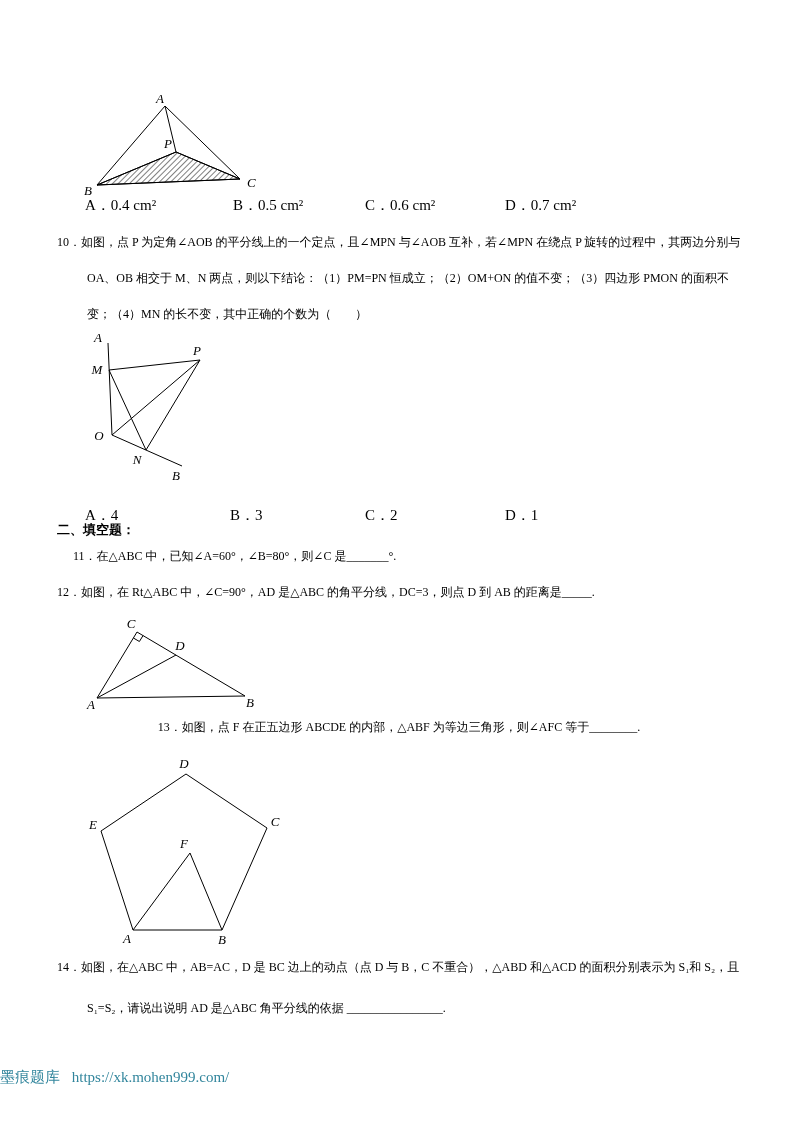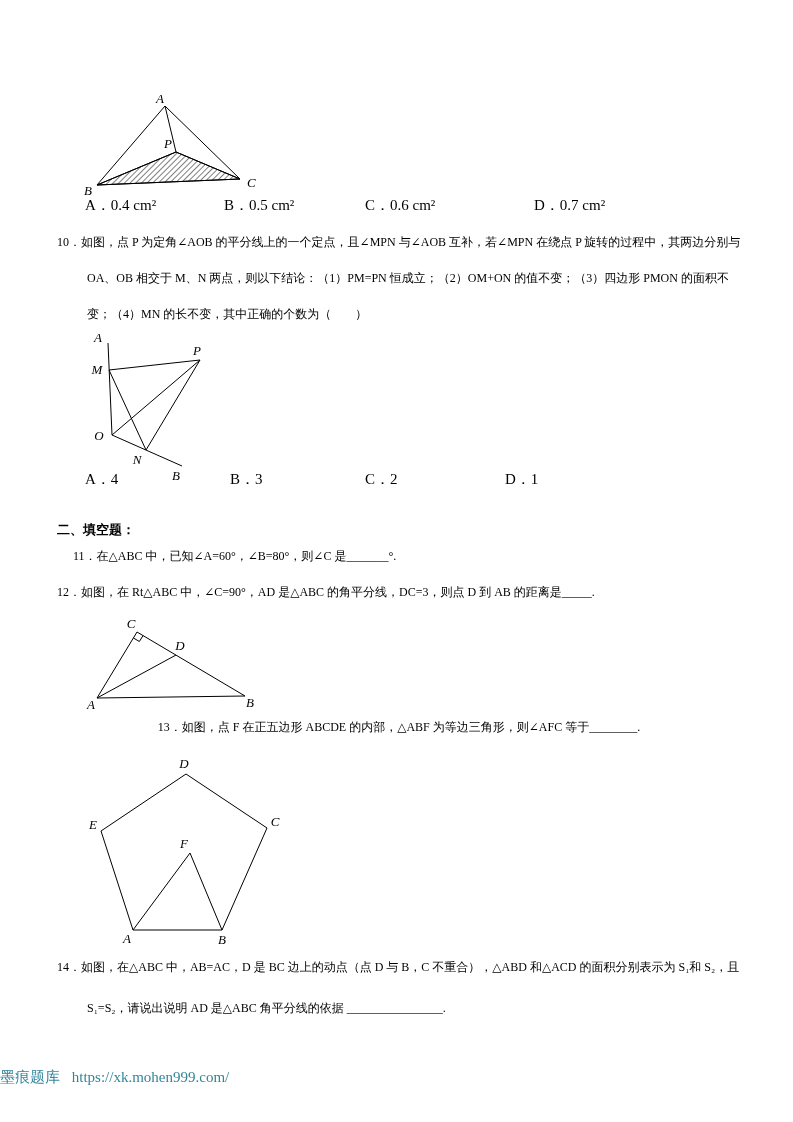--- a/index.html
+++ b/index.html
@@ -57,43 +57,43 @@
   <line x1="19" y1="92" x2="98" y2="59"></line>
   <line x1="98" y1="59" x2="162" y2="86"></line>
   <text class="lbl" x="82" y="10" text-anchor="middle">A</text>
   <text class="lbl" x="10" y="102" text-anchor="middle">B</text>
   <text class="lbl" x="169" y="94" text-anchor="start">C</text>
   <text class="lbl" x="94" y="55" text-anchor="end">P</text>
 </svg>
 
 <div class="opt-row" style="top:194px;">
   <span class="opt" style="left:85px;">A．0.4 cm²</span>
-  <span class="opt" style="left:224px;text-align:right;">B．0.5 cm²</span>
+  <span class="opt" style="left:233px;text-align:right;">B．0.5 cm²</span>
   <span class="opt" style="left:365px;">C．0.6 cm²</span>
-  <span class="opt" style="left:505px;margin-left:29px;">D．0.7 cm²</span>
+  <span class="opt" style="left:505px;">D．0.7 cm²</span>
 </div>
 
 <p class="abs q lh36" style="left:57px; top:224px;">10．如图，点 P 为定角∠AOB 的平分线上的一个定点，且∠MPN 与∠AOB 互补，若∠MPN 在绕点 P 旋转的过程中，其两边分别与 OA、OB 相交于 M、N 两点，则以下结论：（1）PM=PN 恒成立；（2）OM+ON 的值不变；（3）四边形 PMON 的面积不变；（4）MN 的长不变，其中正确的个数为（　　）</p>
 
 <svg class="fig" style="left:85px; top:328px;" width="135" height="155" viewBox="0 0 135 155">
   <line x1="27" y1="107" x2="23" y2="15"></line>
   <line x1="27" y1="107" x2="97" y2="138"></line>
   <line x1="27" y1="107" x2="115" y2="32"></line>
   <line x1="115" y1="32" x2="24" y2="42"></line>
   <line x1="115" y1="32" x2="61" y2="122"></line>
   <line x1="24" y1="42" x2="61" y2="122"></line>
   <text class="lbl" x="13" y="14" text-anchor="middle">A</text>
   <text class="lbl" x="12" y="46" text-anchor="middle">M</text>
   <text class="lbl" x="112" y="27" text-anchor="middle">P</text>
   <text class="lbl" x="14" y="112" text-anchor="middle">O</text>
   <text class="lbl" x="52" y="136" text-anchor="middle">N</text>
   <text class="lbl" x="91" y="152" text-anchor="middle">B</text>
 </svg>
 
-<div class="opt-row" style="top:468px;">
+<div class="opt-row" style="top:504px;">
   <span class="opt" style="left:85px;">A．4</span>
   <span class="opt" style="left:230px;">B．3</span>
   <span class="opt" style="left:365px;">C．2</span>
   <span class="opt" style="left:505px;">D．1</span>
 </div>
 
 <h2 class="abs sec-title" style="left:57px; top:519px;">二、填空题：</h2>
 
 <p class="abs q lh22" style="left:73px; top:545px;">11．在△ABC 中，已知∠A=60°，∠B=80°，则∠C 是_______°.</p>
 

